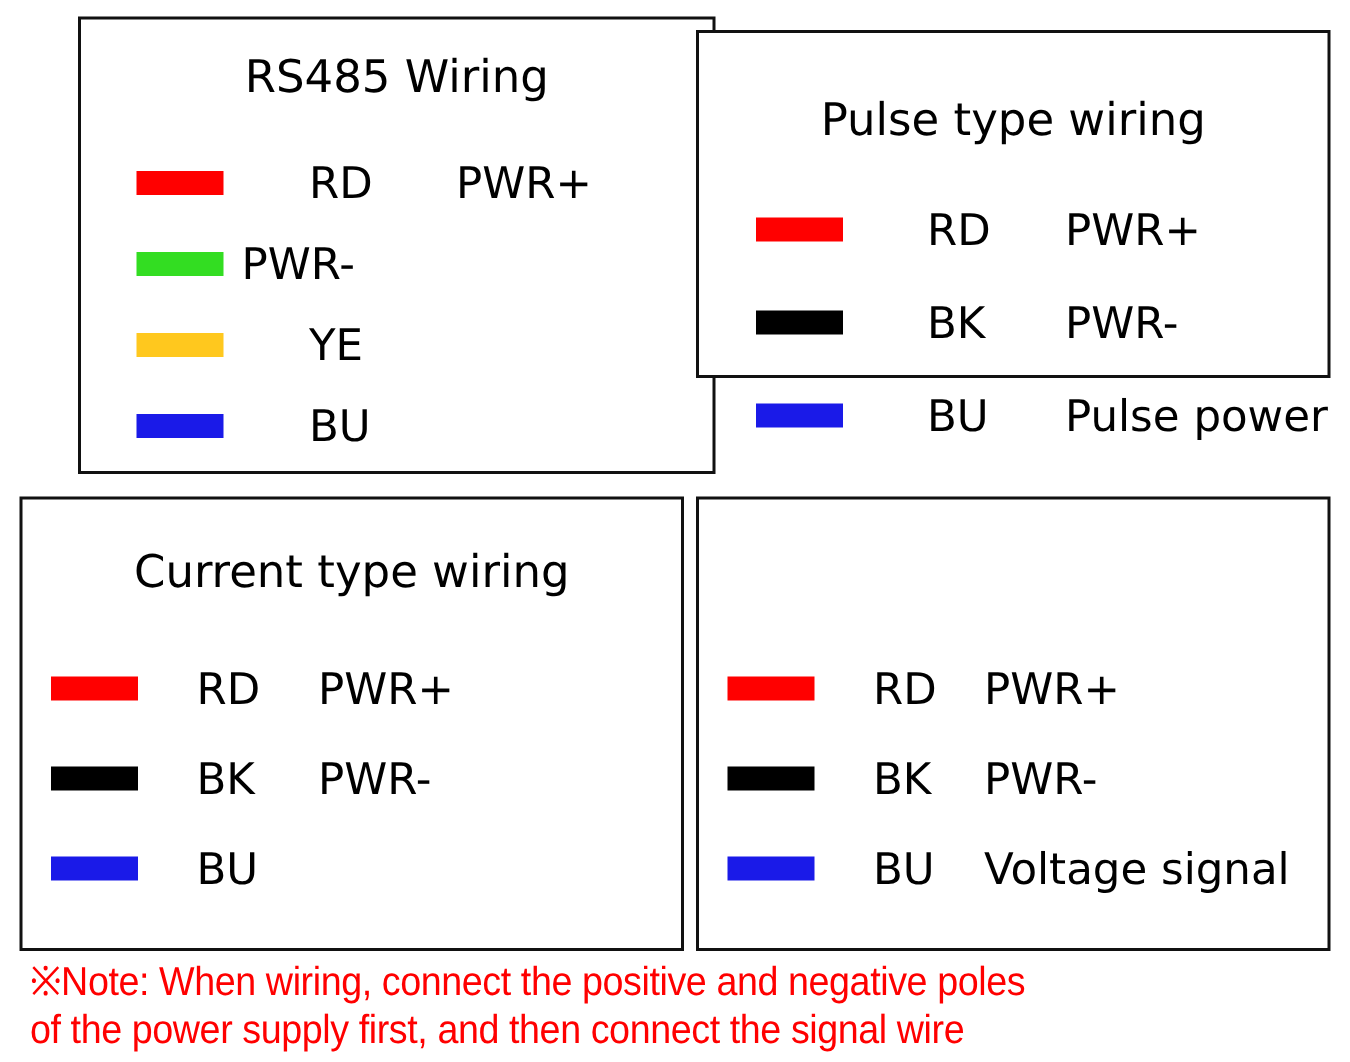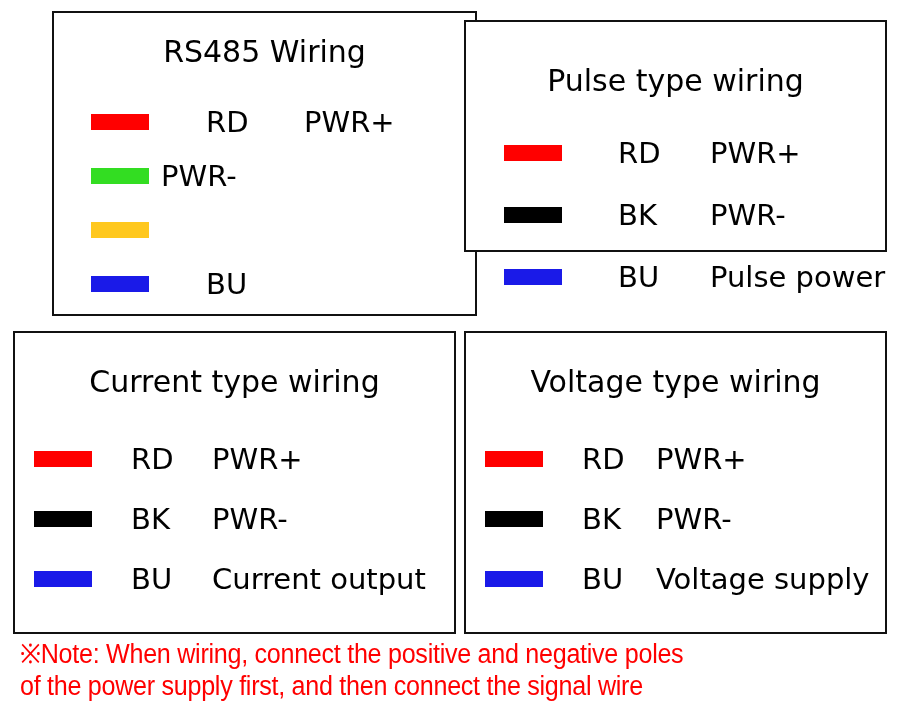--- a/index.html
+++ b/index.html
@@ -130,20 +130,21 @@
         <span class="func">PWR+</span>
       </div>
 
       <div class="row">
         <span class="swatch" style="background:#33dd22;"></span>
         <span class="func">PWR-</span>
       </div>
 
       <div class="row">
         <span class="swatch" style="background:#ffc81e;"></span>
+        <span class="code">YE</span>
       </div>
 
       <div class="row">
         <span class="swatch" style="background:#1a1ae8;"></span>
         <span class="code">BU</span>
       </div>
 
     </div>
   </div>
 
@@ -184,46 +185,44 @@
 
       <div class="row">
         <span class="swatch" style="background:#000000;"></span>
         <span class="code">BK</span>
         <span class="func">PWR-</span>
       </div>
 
       <div class="row">
         <span class="swatch" style="background:#1a1ae8;"></span>
         <span class="code">BU</span>
-        <span class="func">Current output</span>
       </div>
 
     </div>
   </div>
 
   <div class="panel" id="panel-voltage">
-    <div class="panel-title">Voltage type wiring</div>
     <div class="rows">
 
       <div class="row">
         <span class="swatch" style="background:#ff0000;"></span>
         <span class="code">RD</span>
         <span class="func">PWR+</span>
       </div>
 
       <div class="row">
         <span class="swatch" style="background:#000000;"></span>
         <span class="code">BK</span>
         <span class="func">PWR-</span>
       </div>
 
       <div class="row">
         <span class="swatch" style="background:#1a1ae8;"></span>
         <span class="code">BU</span>
-        <span class="func">Voltage supply</span>
+        <span class="func">Voltage signal</span>
       </div>
 
     </div>
   </div>
 
   <div id="note">
     <span class="note-line">※Note: When wiring, connect the positive and negative poles</span>
     <span class="note-line">of the power supply first, and then connect the signal wire</span>
   </div>
 

